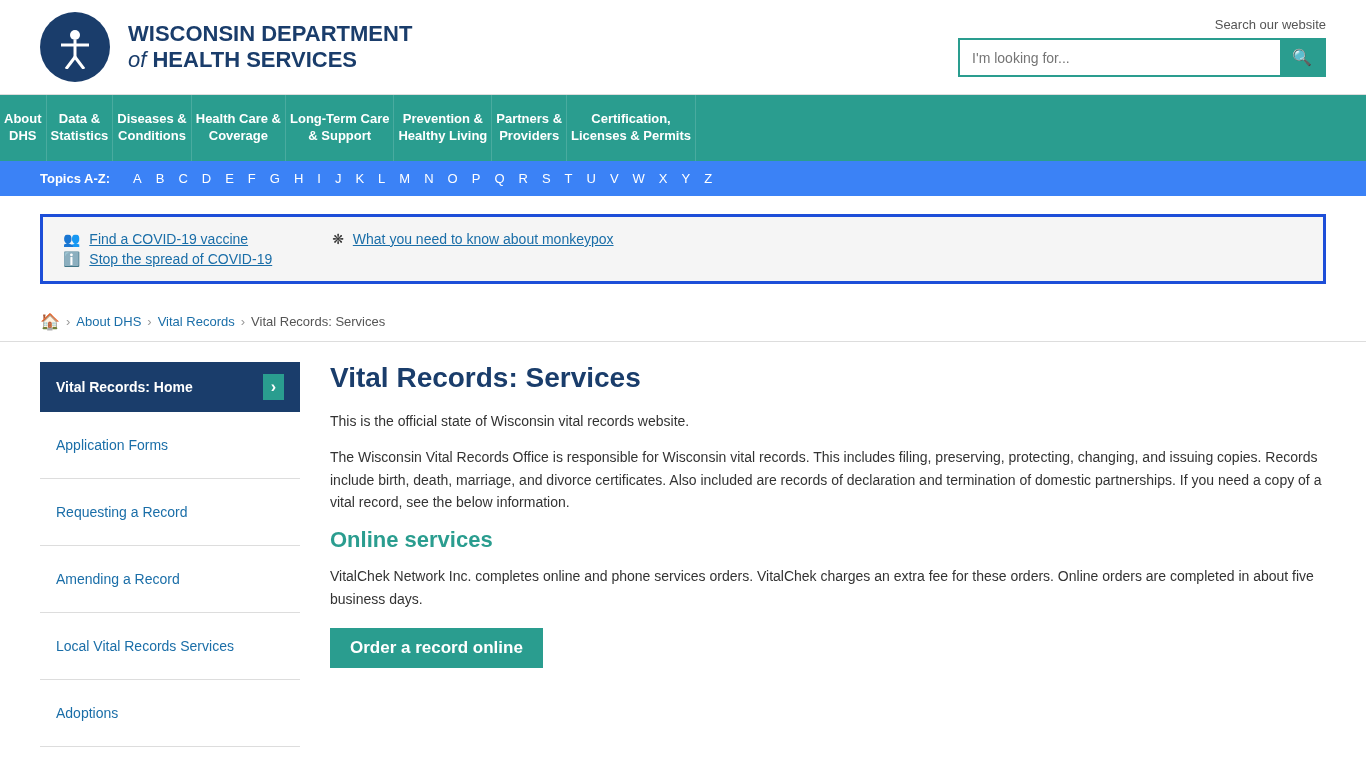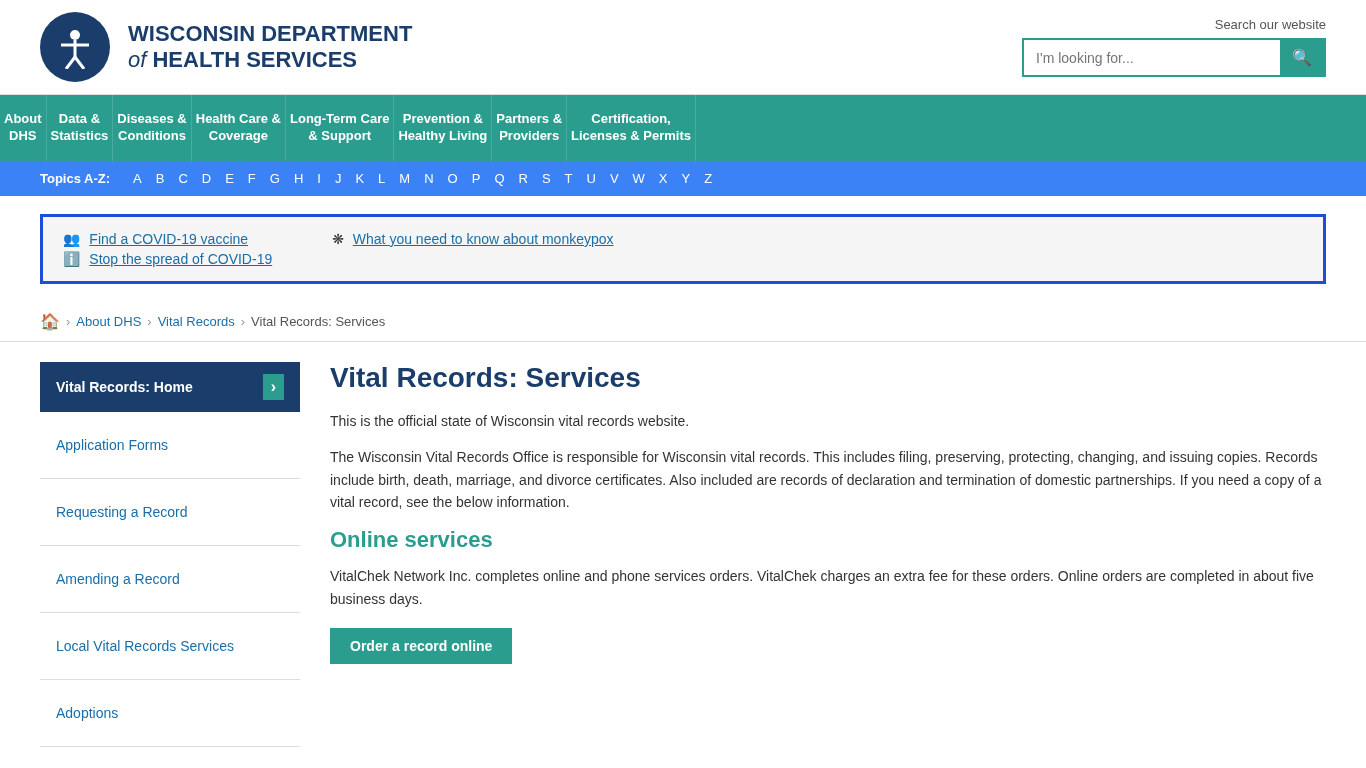--- a/index.html
+++ b/index.html
@@ -34,21 +34,21 @@
       font-size: 22px;
       font-weight: bold;
       color: #1a3d6b;
       line-height: 1.2;
     }
     #org-name span.italic { font-style: italic; font-weight: normal; }
     #search-area { display: flex; flex-direction: column; align-items: flex-end; gap: 6px; }
     #search-label { font-size: 13px; color: #555; }
     #search-box-wrap { display: flex; align-items: center; border: 2px solid #2a9d8f; }
     #search-input {
-      width: 256px;
+      width: 320px;
       padding: 8px 12px;
       border: none;
       outline: none;
       font-size: 14px;
       color: #999;
     }
     #search-btn {
       background: #2a9d8f;
       border: none;
       padding: 8px 12px;
@@ -185,21 +185,21 @@
       color: #2a9d8f;
       font-weight: bold;
       margin-bottom: 12px;
       margin-top: 10px;
     }
     #order-btn {
       background: #2a9d8f;
       color: #fff;
       border: none;
       padding: 10px 20px;
-      font-size: 14px;
+      font-size: 17px;
       font-weight: bold;
       cursor: pointer;
       display: inline-block;
       margin-top: 4px;
     }
   </style>
 </head>
 <body>
 
 <div id="header">

